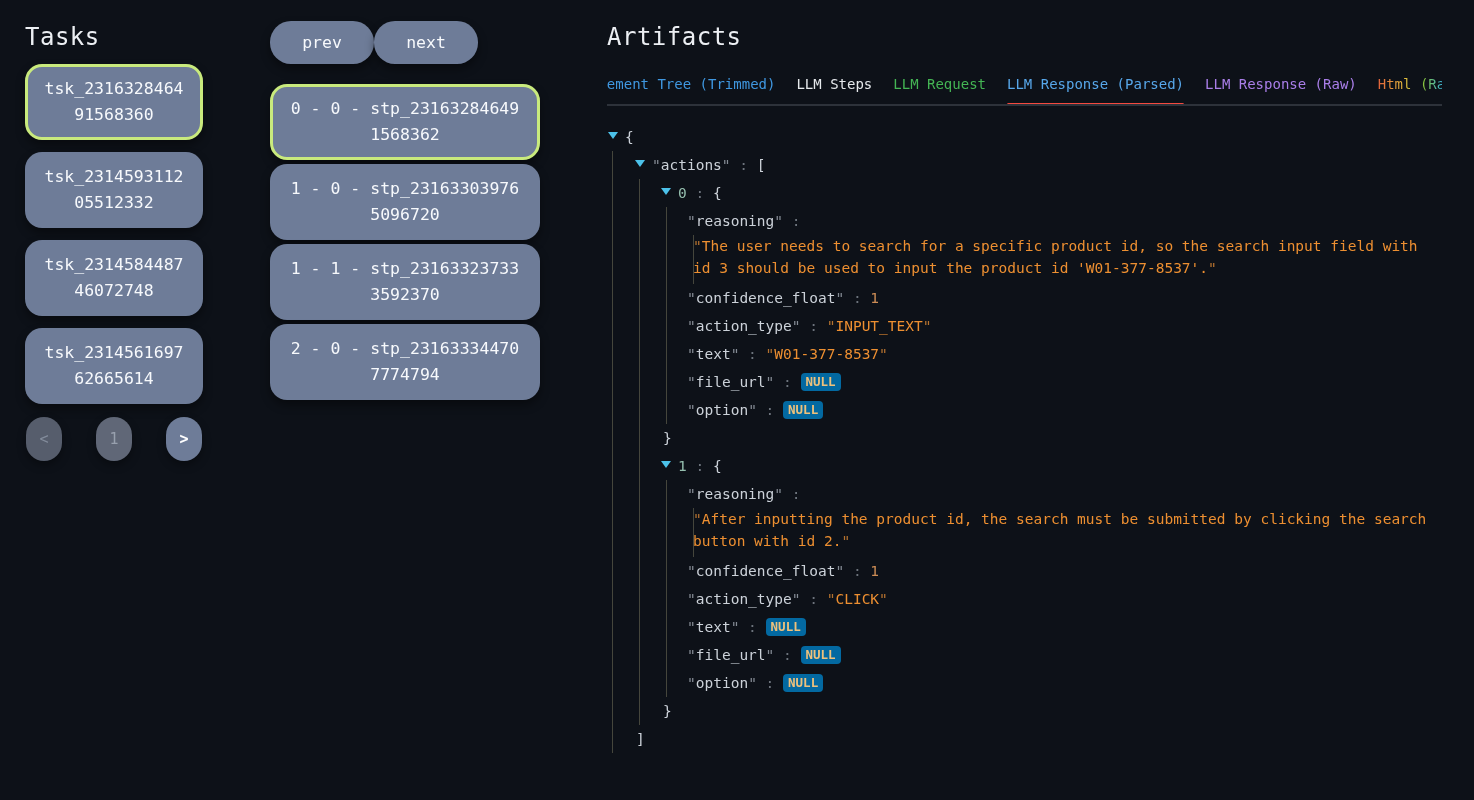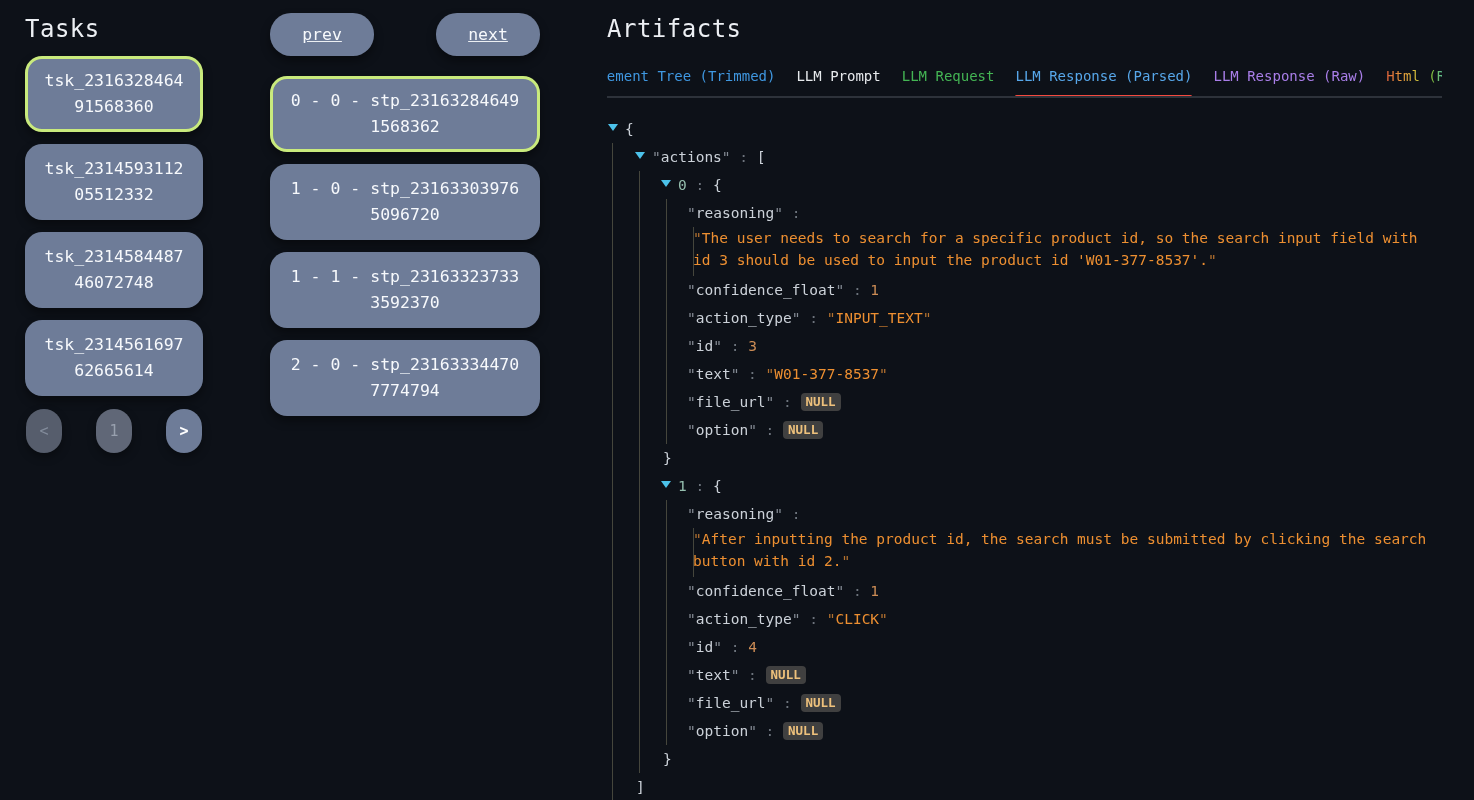--- a/index.html
+++ b/index.html
@@ -2,21 +2,21 @@
 <html><head>
 <meta charset="utf-8">
 <style>
   * { box-sizing: border-box; margin: 0; padding: 0; }
   html,body { width:1474px; height:800px; overflow:hidden; }
   body {
     background:#0d1118;
     font-family:"DejaVu Sans Mono","Liberation Mono",monospace;
     color:#eceff3;
   }
-  .col { position:absolute; top:0; }
+  .col { position:absolute; top:8px; }
   .col-tasks { left:25px; width:178px; }
   .col-steps { left:270px; width:270px; }
   .col-art   { left:607px; width:835px; }
   h1.paneltitle { margin-top:13px; font-size:24px; font-weight:500; color:#eceff3; line-height:33px; letter-spacing:.5px; }
 
   
   .btn {
     display:flex; align-items:center; justify-content:center; text-align:center;
     background:#6e7c98; color:#f7f9fc; border:3px solid transparent;
     border-radius:17px; box-shadow:0 5px 10px rgba(0,0,0,.4);
@@ -31,24 +31,24 @@
   .pager { display:flex; justify-content:space-between; padding:0 1px; margin-top:13px; }
   .pill {
     width:36px; height:44px; border:none; border-radius:22px;
     background:#6e7c98; color:#ffffff; font-family:inherit; font-size:15px;
     font-weight:bold; display:flex; align-items:center; justify-content:center;
     cursor:pointer; box-shadow:0 4px 8px rgba(0,0,0,.35);
   }
   .pill.disabled { background:#565d6c; color:#838c9b; font-weight:normal; }
   .pill.pagenum  { background:#606777; color:#98a0ae; font-weight:normal; }
 
-  .prevnext { display:flex; justify-content:space-between; margin-top:13px;text-decoration:underline; }
+  .prevnext { display:flex; margin-top:13px; }
   .pn-btn { width:104px; height:43px; border:none; border-radius:21px; }
   .steps-list { margin-top:20px; }
-  .step-btn { width:270px; height:76px; margin-bottom:12px; padding:0 15px; }
+  .step-btn { width:270px; height:76px; margin-bottom:4px; padding:0 15px; }
 
   
   .tabs {
     margin-top:22px; display:flex; gap:21px; white-space:nowrap;
     overflow:hidden; border-bottom:2px solid #2d323a; font-size:14px;
   }
   .tab { position:relative; padding-bottom:12px; cursor:pointer; }
   .tab:first-child { margin-left:-17px; }
   .tab.active::after {
     content:""; position:absolute; left:0; right:0; bottom:-2px; height:3px;
@@ -74,21 +74,21 @@
   .tok-punct { color:#ccd2d9; }
   .tok-colon { color:#6d747d; }
   .tok-index { color:#95bfae; }
   .tok-key   { color:#ccd2d9; }
   .tok-key::before,.tok-key::after { content:'"'; color:#848b94; }
   .tok-number{ color:#cc8c55; }
   .tok-string{ color:#ed8f31; }
   .tok-string::before,.tok-string::after { content:'"'; color:#b5722f; }
   .LS .tok-string { display:inline-block; max-width:755px; vertical-align:top; }
   .tok-null  {
-    display:inline-block; background:#404040; color:#eec17c; font-size:12.5px;
+    display:inline-block; background:#0369a1; color:#eec17c; font-size:12.5px;
     font-weight:bold; line-height:18px; padding:0 5px; border-radius:4px;
     vertical-align:1px;
   }
 </style>
 </head>
 <body>
 
 <section class="col col-tasks">
   <h1 class="paneltitle">Tasks</h1>
   <div class="tasks-list" id="tasksList">
@@ -114,44 +114,42 @@
       <button class="btn step-btn">1 - 0 - stp_231633039765096720</button>
       <button class="btn step-btn">1 - 1 - stp_231633237333592370</button>
       <button class="btn step-btn">2 - 0 - stp_231633344707774794</button>
     </div>
 </section>
 
 <section class="col col-art">
   <h1 class="paneltitle">Artifacts</h1>
   <div class="tabs" id="tabsBar">
       <span class="tab" style="color: rgb(63, 151, 224);">Element Tree (Trimmed)</span>
-      <span class="tab" style="color: rgb(230, 233, 236);">LLM Prompt</span>
+      <span class="tab" style="color: rgb(230, 233, 236);">LLM Steps</span>
       <span class="tab" style="color: rgb(68, 181, 84);">LLM Request</span>
       <span class="tab active" style="color: rgb(87, 167, 234);">LLM Response (Parsed)</span>
       <span class="tab" style="color: rgb(169, 126, 232);">LLM Response (Raw)</span>
       <span class="tab rainbow" style="color: rgb(224, 164, 58);">Html (Raw)</span>
     </div>
   <div class="tree" id="jsonTree">
       <div class="trow L0"><span class="arrow"></span><span class="tok-punct">{</span></div>
       <div class="trow L1"><span class="guide" style="left: 5px;"></span><span class="arrow"></span><span class="tok-key">actions</span><span class="tok-colon"> : </span><span class="tok-punct">[</span></div>
       <div class="trow L2"><span class="guide" style="left: 5px;"></span><span class="guide" style="left: 32px;"></span><span class="arrow"></span><span class="tok-index">0</span><span class="tok-colon"> : </span><span class="tok-punct">{</span></div>
       <div class="trow L3"><span class="guide" style="left: 5px;"></span><span class="guide" style="left: 32px;"></span><span class="guide" style="left: 59px;"></span><span class="tok-key">reasoning</span><span class="tok-colon"> :</span></div>
       <div class="trow LS"><span class="guide" style="left: 5px;"></span><span class="guide" style="left: 32px;"></span><span class="guide" style="left: 59px;"></span><span class="guide" style="left: 86px;"></span><span class="tok-string">The user needs to search for a specific product id, so the search input field with id 3 should be used to input the product id 'W01-377-8537'.</span></div>
       <div class="trow L3"><span class="guide" style="left: 5px;"></span><span class="guide" style="left: 32px;"></span><span class="guide" style="left: 59px;"></span><span class="tok-key">confidence_float</span><span class="tok-colon"> : </span><span class="tok-number">1</span></div>
       <div class="trow L3"><span class="guide" style="left: 5px;"></span><span class="guide" style="left: 32px;"></span><span class="guide" style="left: 59px;"></span><span class="tok-key">action_type</span><span class="tok-colon"> : </span><span class="tok-string">INPUT_TEXT</span></div>
-      <div class="trow L3"><span class="guide" style="left: 5px;"></span><span class="guide" style="left: 32px;"></span><span class="guide" style="left: 59px;"></span><span class="tok-key">id</span><span class="tok-colon"> : </span><span class="tok-number">3</span></div>
       <div class="trow L3"><span class="guide" style="left: 5px;"></span><span class="guide" style="left: 32px;"></span><span class="guide" style="left: 59px;"></span><span class="tok-key">text</span><span class="tok-colon"> : </span><span class="tok-string">W01-377-8537</span></div>
       <div class="trow L3"><span class="guide" style="left: 5px;"></span><span class="guide" style="left: 32px;"></span><span class="guide" style="left: 59px;"></span><span class="tok-key">file_url</span><span class="tok-colon"> : </span><span class="tok-null">NULL</span></div>
       <div class="trow L3"><span class="guide" style="left: 5px;"></span><span class="guide" style="left: 32px;"></span><span class="guide" style="left: 59px;"></span><span class="tok-key">option</span><span class="tok-colon"> : </span><span class="tok-null">NULL</span></div>
       <div class="trow C2"><span class="guide" style="left: 5px;"></span><span class="guide" style="left: 32px;"></span><span class="tok-punct">}</span></div>
       <div class="trow L2"><span class="guide" style="left: 5px;"></span><span class="guide" style="left: 32px;"></span><span class="arrow"></span><span class="tok-index">1</span><span class="tok-colon"> : </span><span class="tok-punct">{</span></div>
       <div class="trow L3"><span class="guide" style="left: 5px;"></span><span class="guide" style="left: 32px;"></span><span class="guide" style="left: 59px;"></span><span class="tok-key">reasoning</span><span class="tok-colon"> :</span></div>
       <div class="trow LS"><span class="guide" style="left: 5px;"></span><span class="guide" style="left: 32px;"></span><span class="guide" style="left: 59px;"></span><span class="guide" style="left: 86px;"></span><span class="tok-string">After inputting the product id, the search must be submitted by clicking the search button with id 2.</span></div>
       <div class="trow L3"><span class="guide" style="left: 5px;"></span><span class="guide" style="left: 32px;"></span><span class="guide" style="left: 59px;"></span><span class="tok-key">confidence_float</span><span class="tok-colon"> : </span><span class="tok-number">1</span></div>
       <div class="trow L3"><span class="guide" style="left: 5px;"></span><span class="guide" style="left: 32px;"></span><span class="guide" style="left: 59px;"></span><span class="tok-key">action_type</span><span class="tok-colon"> : </span><span class="tok-string">CLICK</span></div>
-      <div class="trow L3"><span class="guide" style="left: 5px;"></span><span class="guide" style="left: 32px;"></span><span class="guide" style="left: 59px;"></span><span class="tok-key">id</span><span class="tok-colon"> : </span><span class="tok-number">4</span></div>
       <div class="trow L3"><span class="guide" style="left: 5px;"></span><span class="guide" style="left: 32px;"></span><span class="guide" style="left: 59px;"></span><span class="tok-key">text</span><span class="tok-colon"> : </span><span class="tok-null">NULL</span></div>
       <div class="trow L3"><span class="guide" style="left: 5px;"></span><span class="guide" style="left: 32px;"></span><span class="guide" style="left: 59px;"></span><span class="tok-key">file_url</span><span class="tok-colon"> : </span><span class="tok-null">NULL</span></div>
       <div class="trow L3"><span class="guide" style="left: 5px;"></span><span class="guide" style="left: 32px;"></span><span class="guide" style="left: 59px;"></span><span class="tok-key">option</span><span class="tok-colon"> : </span><span class="tok-null">NULL</span></div>
       <div class="trow C2"><span class="guide" style="left: 5px;"></span><span class="guide" style="left: 32px;"></span><span class="tok-punct">}</span></div>
       <div class="trow C1"><span class="guide" style="left: 5px;"></span><span class="tok-punct">]</span></div>
     </div>
 </section>
 
 </body></html>

